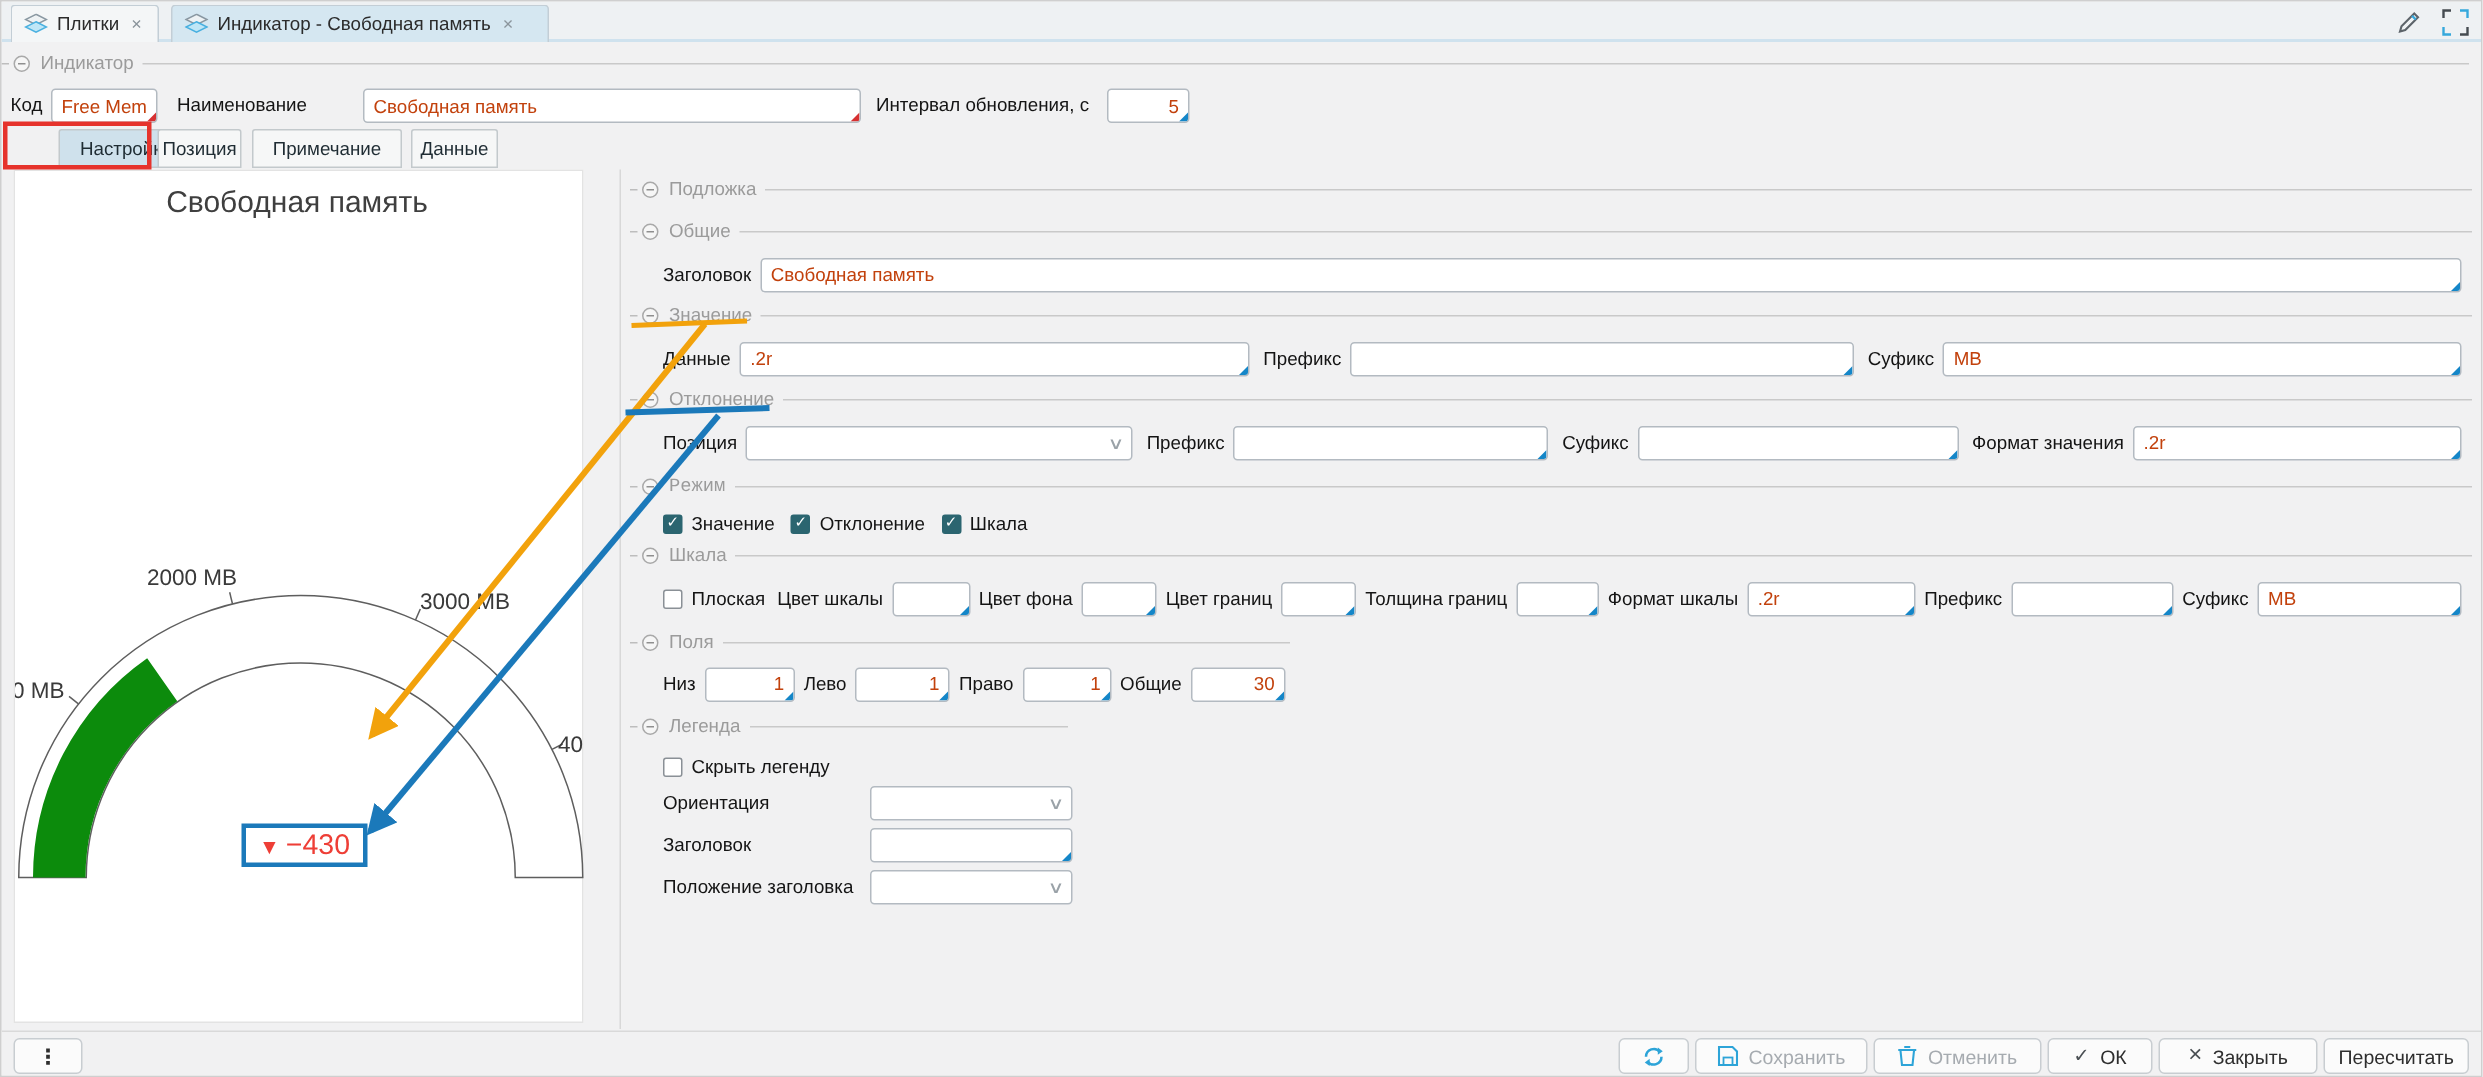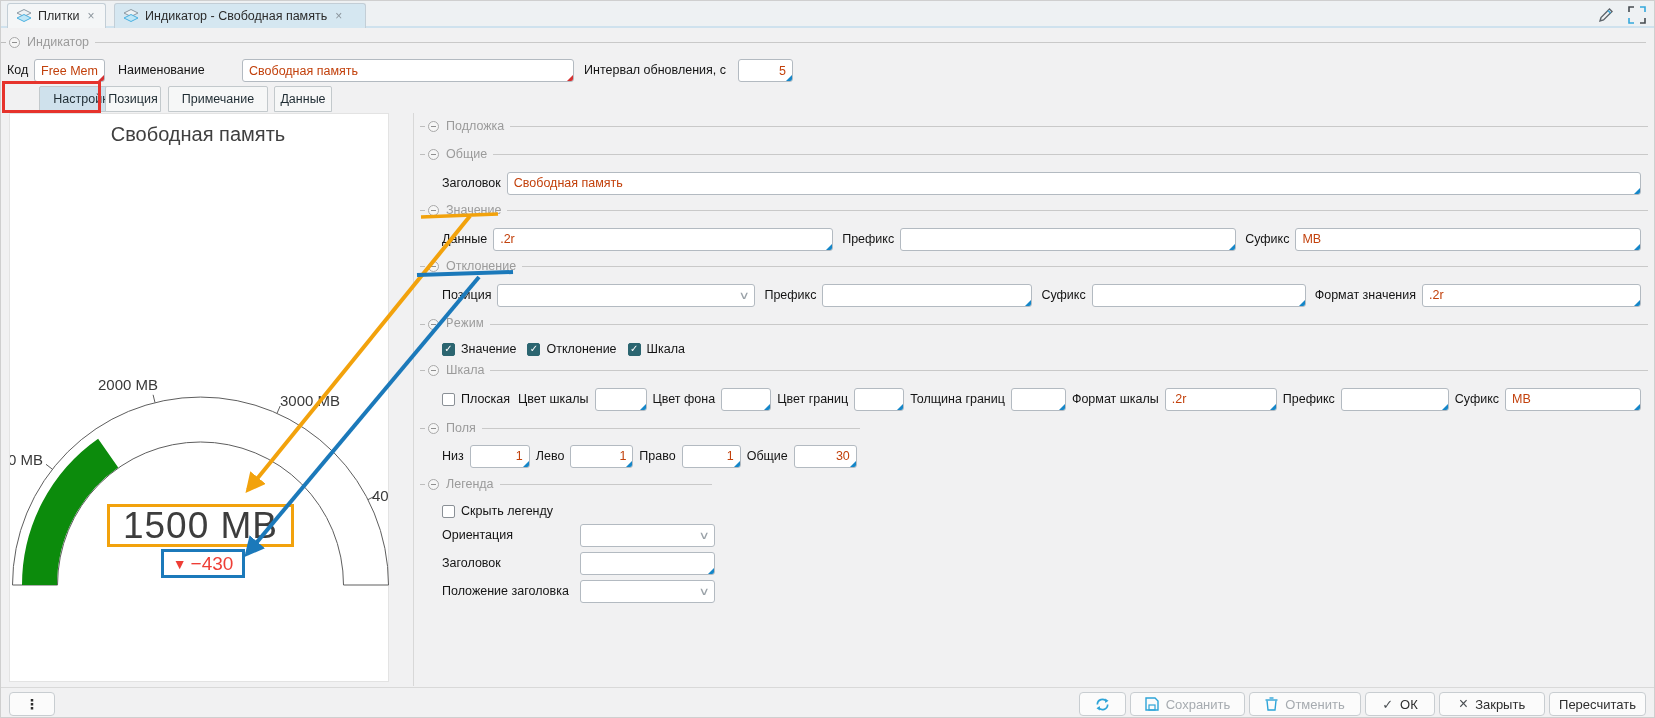--- a/index.html
+++ b/index.html
@@ -142,23 +142,20 @@
         <line x1="145.0" y1="288.6" x2="143.1" y2="280.8"></line>
         <line x1="267.0" y1="299.3" x2="270.2" y2="292.0"></line>
         <line x1="358.0" y1="385.6" x2="365.1" y2="382.0"></line>
       </g>
 
       <text x="33" y="351" font-size="15" fill="#3a3a3a" text-anchor="end">00 MB</text>
       <text x="118" y="276" font-size="15" fill="#3a3a3a" text-anchor="middle">2000 MB</text>
       <text x="300" y="292" font-size="15" fill="#3a3a3a" text-anchor="middle">3000 MB</text>
       <text x="362" y="387" font-size="15" fill="#3a3a3a" text-anchor="start">40</text>
     </svg>
-    <div id="valBox">
-      <span>1500 MB</span>
-    </div>
     <div id="devBox">
       <span class="tri">▼</span>
       <span>−430</span>
     </div>
   </div>
 
   <div id="rpanel">
 
     <div class="sec" style="top:34px;">
       <span class="mc"></span>

